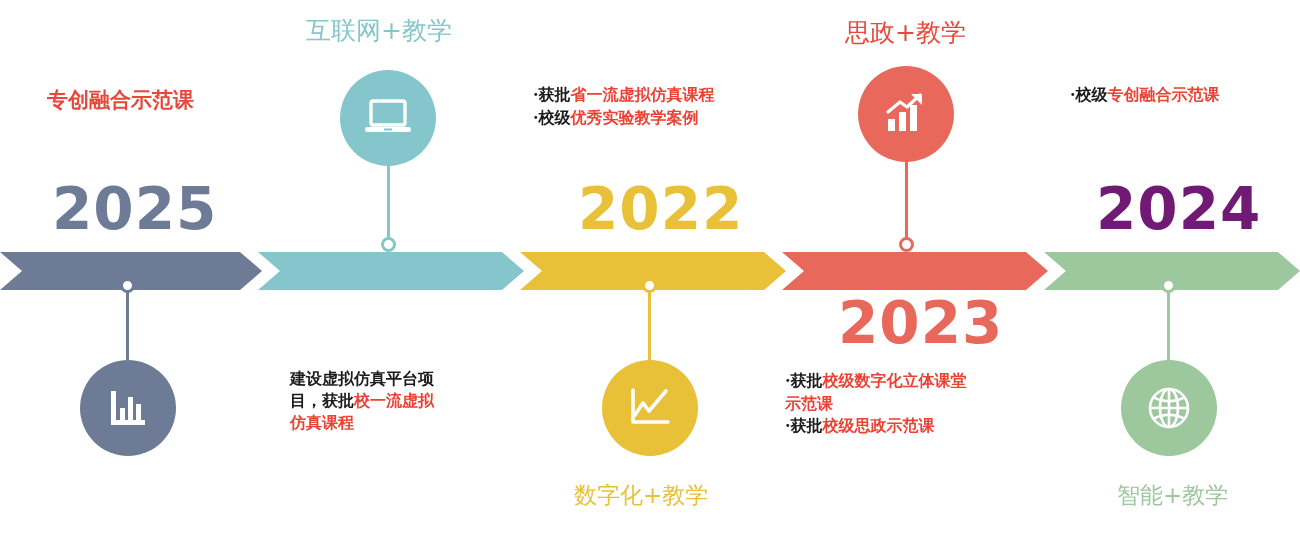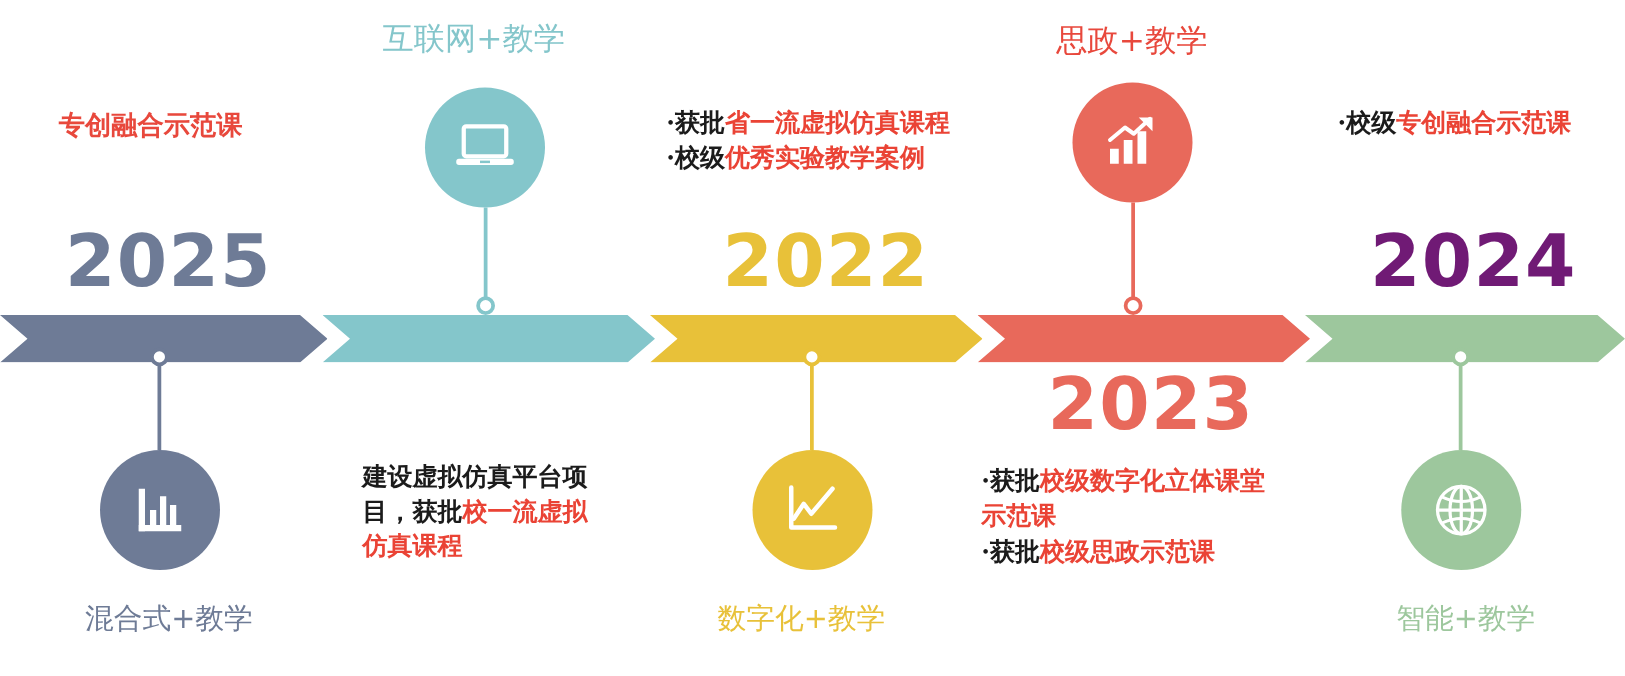--- a/index.html
+++ b/index.html
@@ -45,21 +45,21 @@
     position:absolute;
     font-family:"DejaVu Sans","Liberation Sans",sans-serif;
     font-weight:normal;font-size:23px;white-space:nowrap;line-height:1;
   }
 
   
   .note{
     position:absolute;
     font-family:"DejaVu Serif","Liberation Serif",serif;
     font-weight:bold;
-    font-size:20px;
+    font-size:16px;
     line-height:1.38;
     color:#1b1b1b;
   }
   .note .hl{color:#ea4335;}
 </style>
 </head>
 <body>
 
 <div id="stage">
 
@@ -90,21 +90,20 @@
 
   <div class="disc" style="left:80px;top:360px;background:#6E7B96;">
     <svg width="50" height="50" viewBox="0 0 50 50">
       <rect x="8" y="8" width="5" height="34" fill="#fff"></rect>
       <rect x="8" y="37" width="34" height="5" fill="#fff"></rect>
       <rect x="17" y="25" width="5" height="12" fill="#fff"></rect>
       <rect x="25" y="14" width="5" height="23" fill="#fff"></rect>
       <rect x="33" y="21" width="5" height="16" fill="#fff"></rect>
     </svg>
   </div>
-  <div class="cap" style="left:68px;top:484px;color:#6E7B96;">混合式+教学</div>
 
   <div class="cap" style="left:306px;top:18px;font-size:25px;color:#84C6CB;">互联网+教学</div>
 
   <div class="disc" style="left:340px;top:70px;background:#84C6CB;">
     <svg width="52" height="52" viewBox="0 0 52 52">
       <rect x="9" y="9" width="34" height="24" rx="2" fill="none" stroke="#fff" stroke-width="3.4"></rect>
       <rect x="3" y="35" width="46" height="5" rx="2.2" fill="#fff"></rect>
       <rect x="22" y="36.5" width="8" height="2" fill="#84C6CB"></rect>
     </svg>
   </div>

